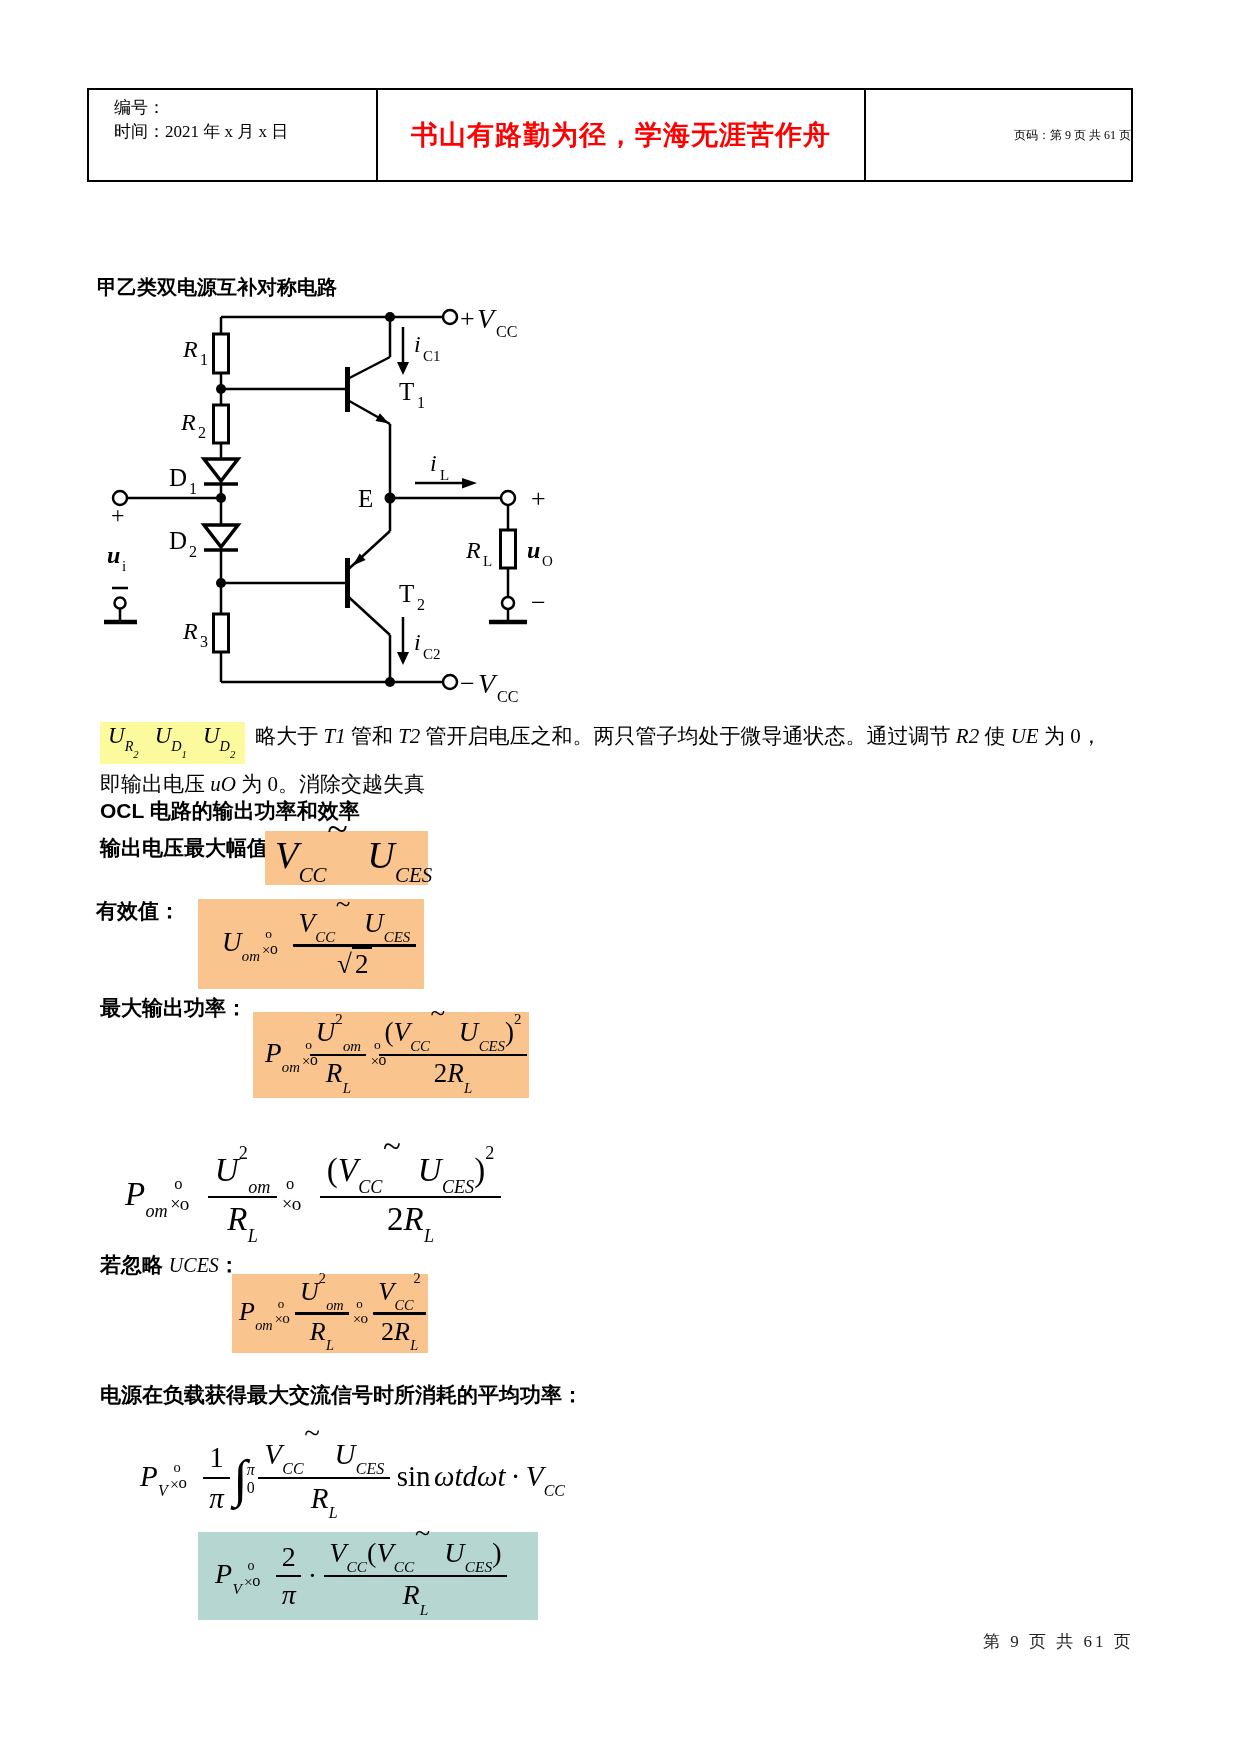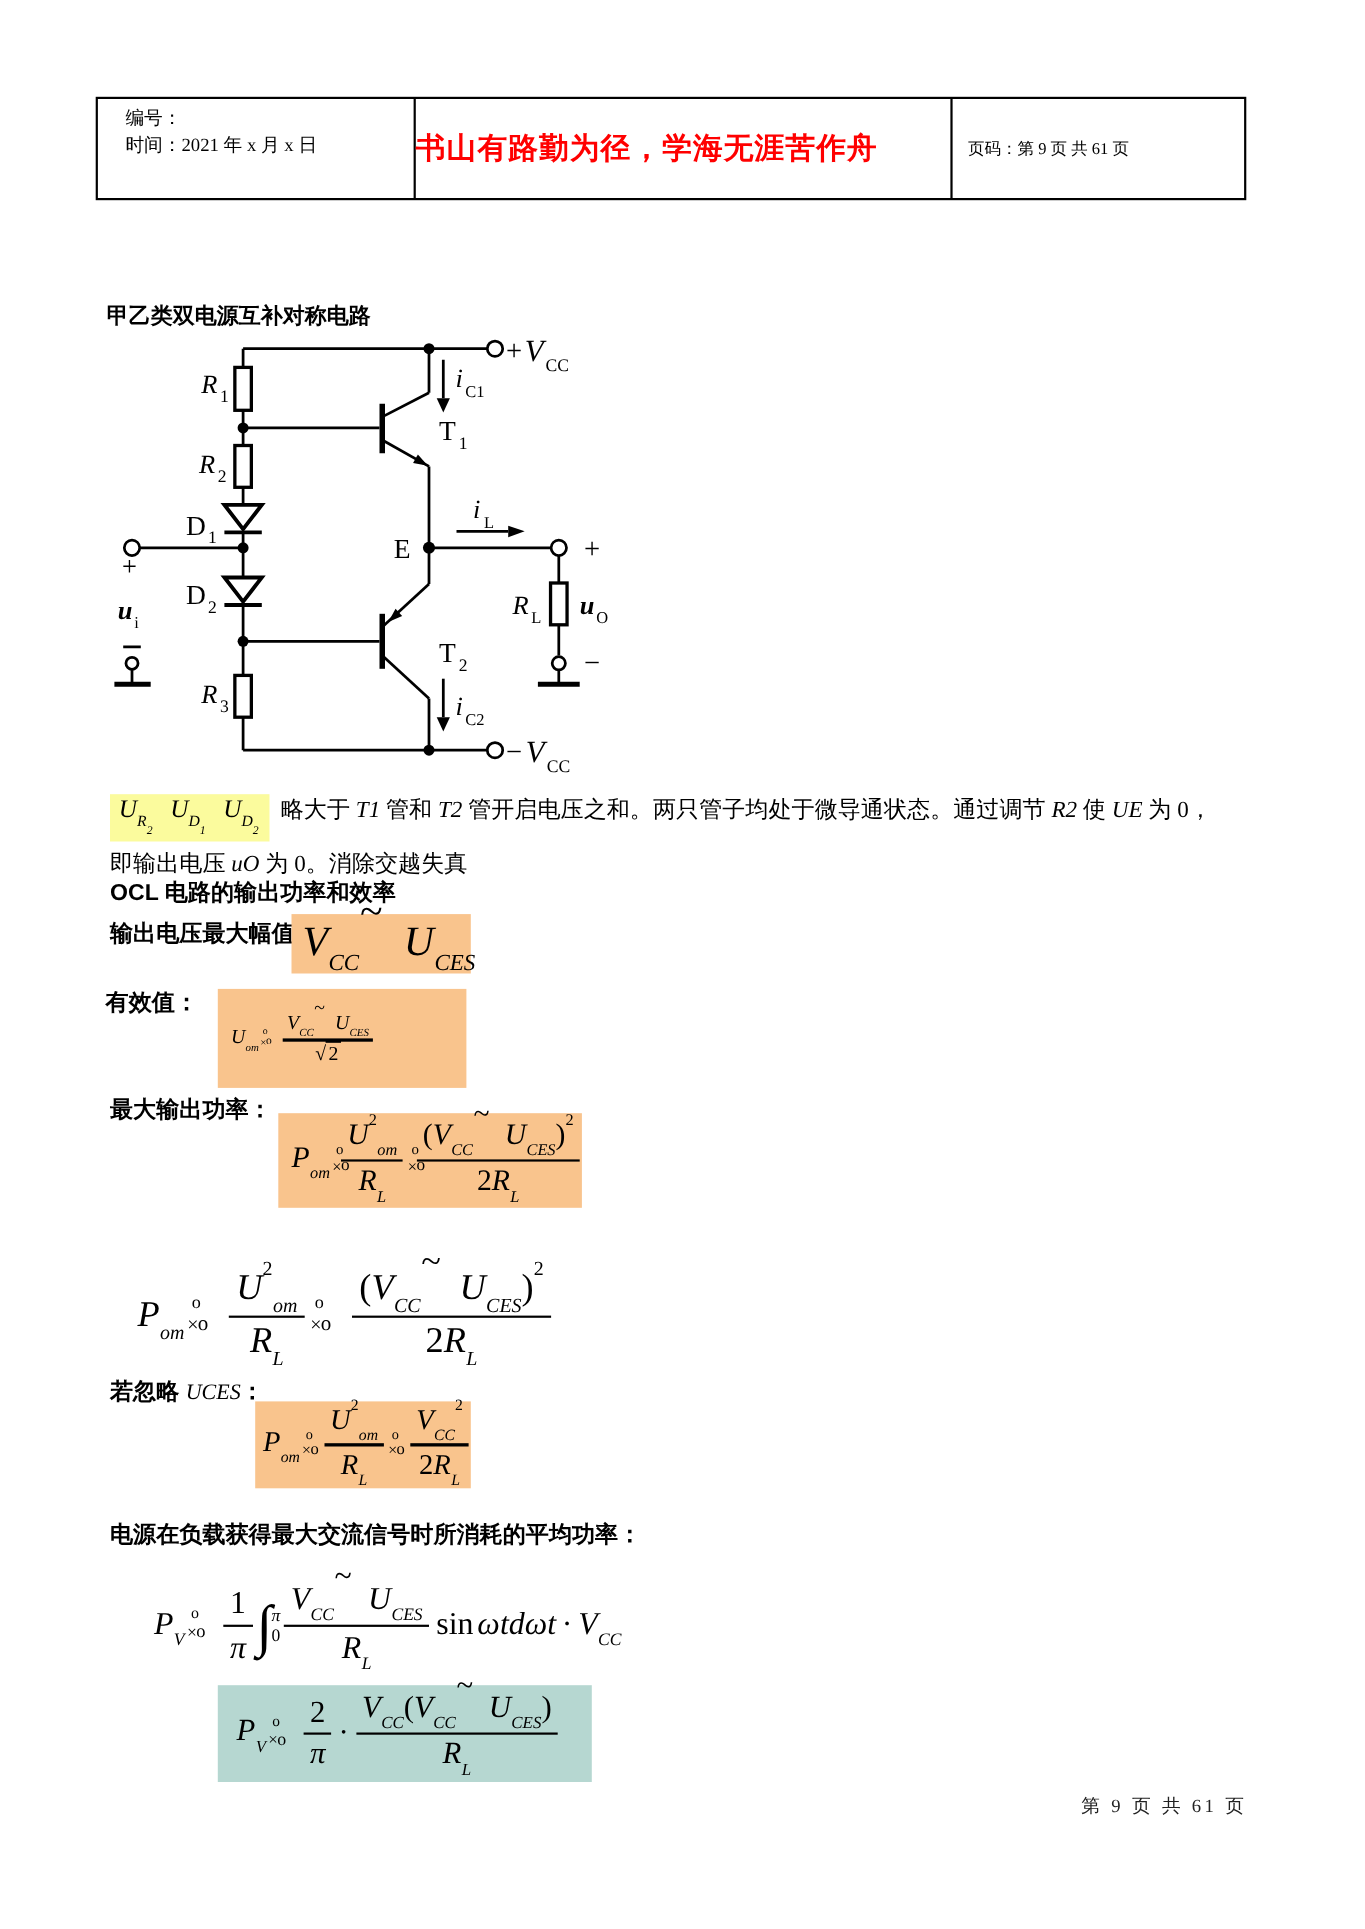--- a/index.html
+++ b/index.html
@@ -3,22 +3,22 @@
 <meta charset="utf-8">
 <style>
   html,body{margin:0;padding:0;background:#e8e8e8;}
   #page{position:relative;width:1241px;height:1754px;background:#ffffff;margin:0 auto;
         font-family:"Liberation Serif","DejaVu Serif",serif;color:#000;overflow:hidden;}
   .abs{position:absolute;}
 
   
   .hdr{left:87px;top:88px;width:1042px;height:90px;border:2px solid #000;display:flex;}
   .hdr-c1{width:262px;border-right:2px solid #000;padding:6px 0 0 25px;font-size:17px;line-height:24px;}
-  .hdr-c2{width:486px;border-right:2px solid #000;display:flex;align-items:center;}
-  .hdr-c3{flex:1;display:flex;align-items:center;padding-left:14px;font-size:15px;}
+  .hdr-c2{width:486px;border-right:2px solid #000;display:flex;align-items:center;justify-content:center;}
+  .hdr-c3{flex:1;display:flex;align-items:center;padding-left:14px;font-size:12px;justify-content:flex-end;}
   .motto{color:#FF0000;font-weight:bold;font-size:27px;letter-spacing:1px;font-family:"Liberation Serif","DejaVu Serif",serif;}
 
   
   .ctitle{left:97px;top:274px;font-size:20px;font-weight:bold;font-family:"Liberation Sans","DejaVu Sans",sans-serif;}
   svg text{font-family:"Liberation Serif","DejaVu Serif",serif;}
   .sv-it{font-style:italic;}
   .sv-b{font-weight:bold;}
 
   
   .para{left:100px;top:716px;width:1070px;font-size:21px;line-height:40px;}
@@ -201,21 +201,21 @@
 
   <div class="abs h-bold" style="left:100px;top:797px;">OCL 电路的输出功率和效率</div>
   <div class="abs h-bold" style="left:100px;top:834px;">输出电压最大幅值：</div>
 
   <div class="abs fx bgo" style="left:265px;top:831px;width:163px;height:54px;font-size:38px;padding-left:10px;box-sizing:border-box;">
     <span><span>V</span><sub>CC</sub><span class="tld">~</span><span class="gap"></span><span>U</span><sub>CES</sub></span>
   </div>
 
   <div class="abs h-bold" style="left:96px;top:897px;">有效值：</div>
 
-  <div class="abs fx bgo" style="left:198px;top:899px;width:226px;height:90px;font-size:18px;padding-left:12px;box-sizing:border-box;">
+  <div class="abs fx bgo" style="left:198px;top:899px;width:226px;height:90px;font-size:27px;padding-left:24px;box-sizing:border-box;">
     <span><span>U</span><sub>om</sub></span>
     <span class="xeq">
         <span class="x1">×</span>
         <span class="o1">o</span>
         <span class="o2">o</span>
       </span>
     <span class="frac">
       <span class="num"><span>V</span><sub>CC</sub><span class="tld">~</span><span class="gap"></span><span>U</span><sub>CES</sub></span>
       <span class="bar"></span>
       <span class="den"><span class="radw">√</span><span class="radi">2</span></span>

